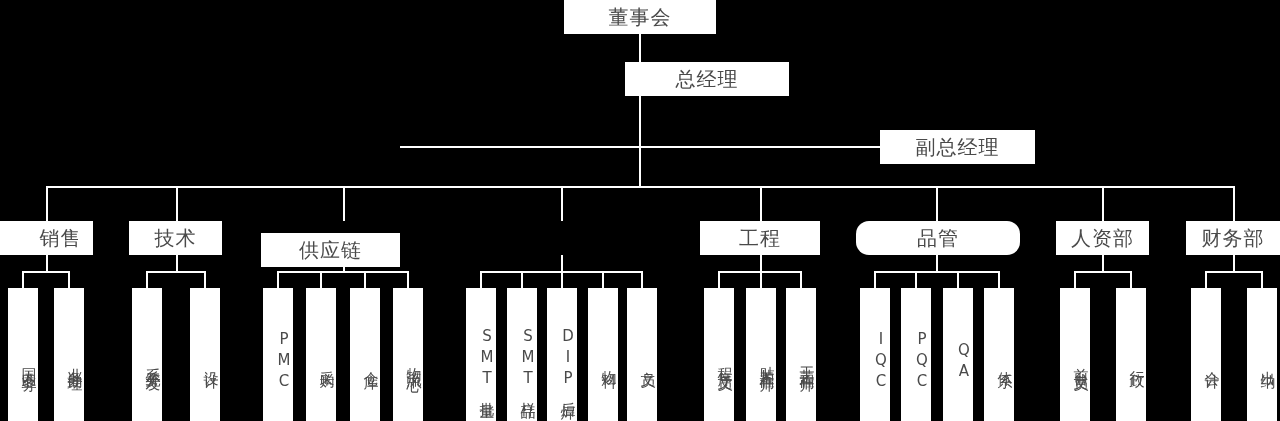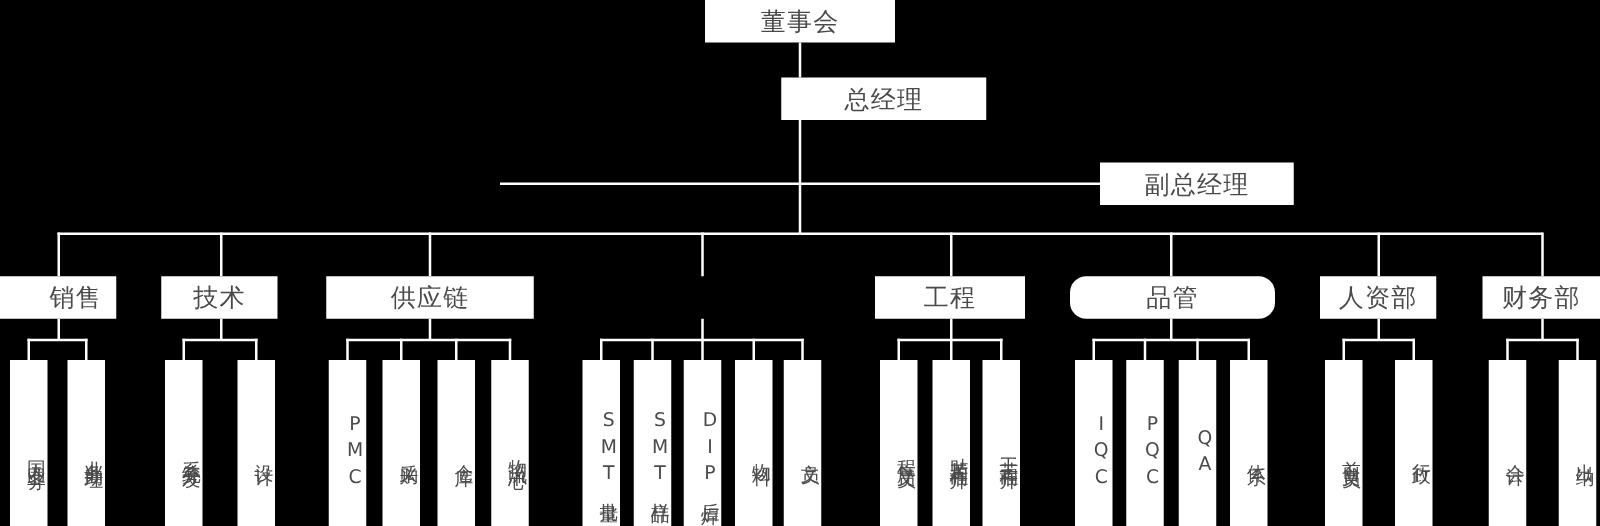--- a/index.html
+++ b/index.html
@@ -111,21 +111,21 @@
 
   <div class="box h" style="left:564px; top:0px; width:152px; height:34px;">董事会</div>
 
   <div class="box h" style="left:592px; top:62px; width:164px; height:34px;margin-left:33px;">总经理</div>
 
 
   <div class="box h" style="left:880px; top:130px; width:155px; height:34px;">副总经理</div>
 
   <div class="box h" style="left:0px; top:221px; width:93px; height:34px;padding-left:28px;">销售</div>
   <div class="box h" style="left:129px; top:221px; width:93px; height:34px;">技术</div>
-  <div class="box h" style="left:261px; top:221px; width:166px; height:34px;text-align:center;">供应链</div>
+  <div class="box h" style="left:261px; top:233px; width:139px; height:34px;text-align:center;">供应链</div>
   <div class="box h" style="left:700px; top:221px; width:120px; height:34px;">工程</div>
   <div class="box h" style="left:856px; top:221px; width:164px; height:34px;border-radius:13px;">品管</div>
   <div class="box h" style="left:1056px; top:221px; width:93px; height:34px;">人资部</div>
   <div class="box h" style="left:1186px; top:221px; width:94px; height:34px;">财务部</div>
 
   <div class="box v" style="left:8px; top:288px; width:30px; height:133px;">国内业务</div>
   <div class="box v" style="left:54px; top:288px; width:30px; height:133px;">业务助理</div>
 
   <div class="box v" style="left:132px; top:288px; width:30px; height:133px;">系统开发</div>
   <div class="box v" style="left:190px; top:288px; width:30px; height:133px;">设计</div>

